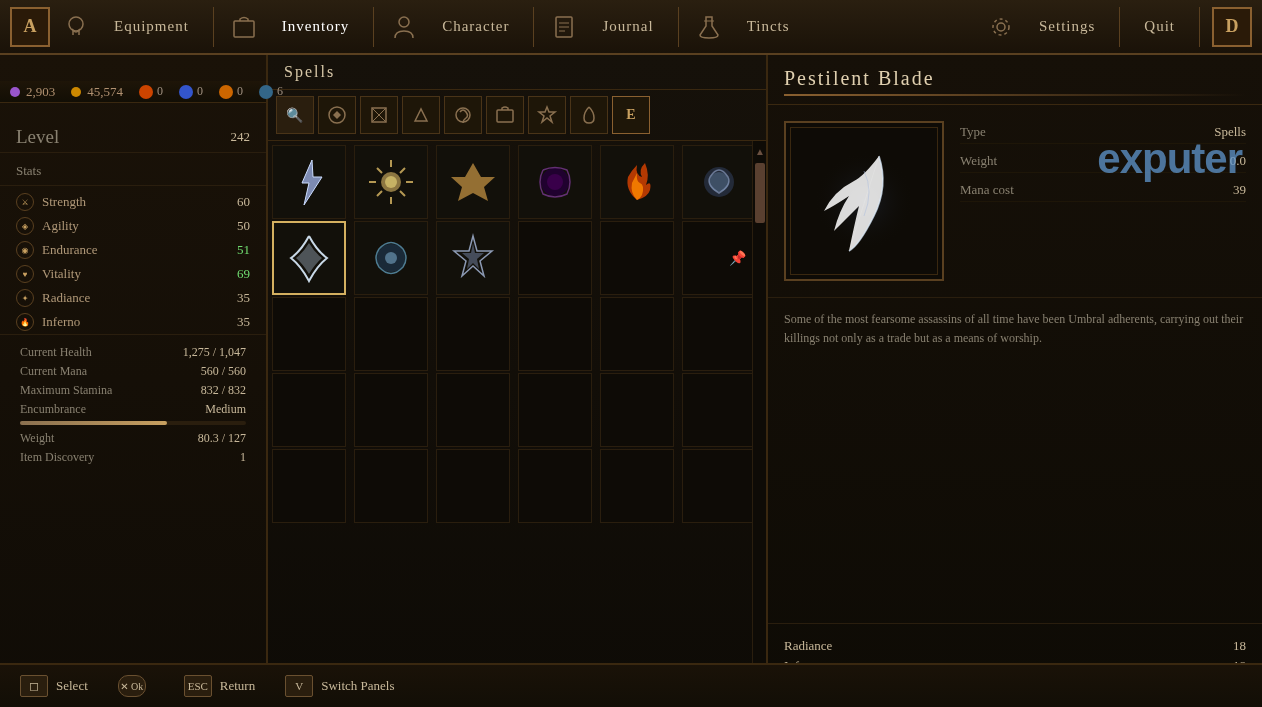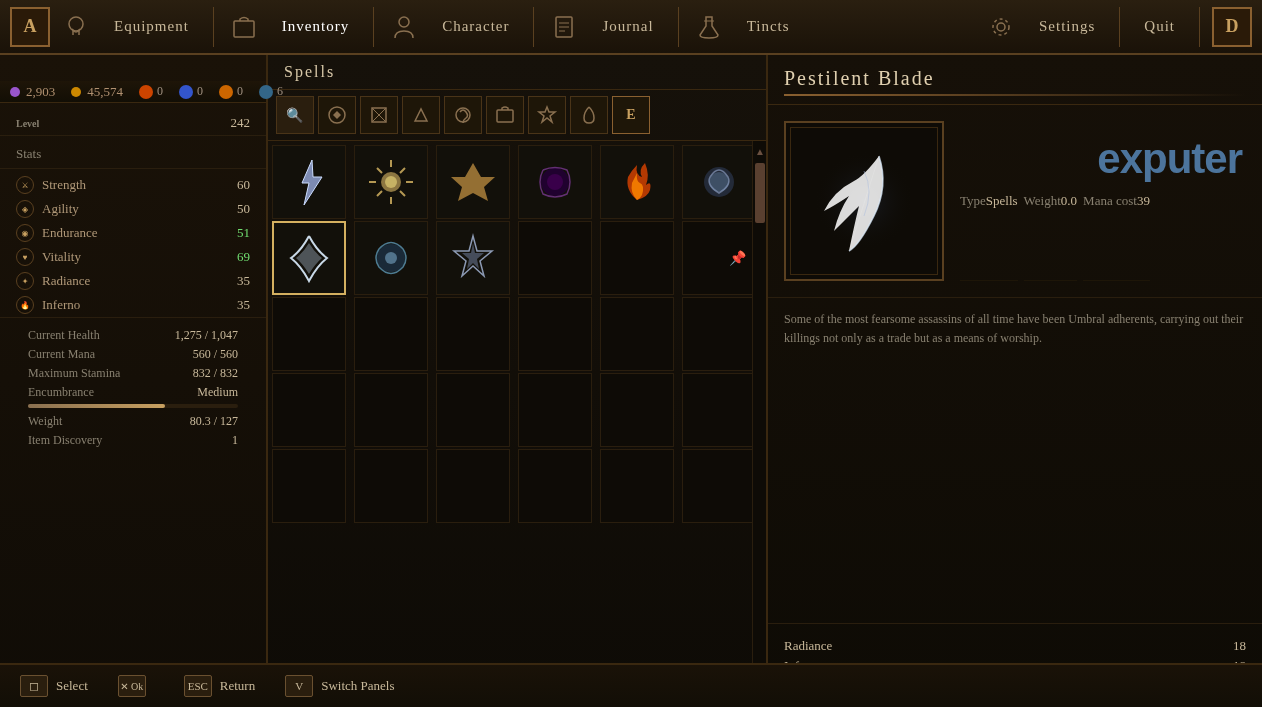--- a/index.html
+++ b/index.html
@@ -141,22 +141,21 @@
     .level-row {
       display: flex;
       justify-content: space-between;
       align-items: center;
       padding: 4px 16px;
       border-bottom: 1px solid #2a1e0e;
       margin-bottom: 4px;
     }
     .label-text {
       color: #888070;
-      font-size: 10px;
-      font-weight: bold;
+      font-size: 19px;
     }
     .value-text {
       color: #c8b89a;
       font-size: 13px;
     }
     .stats-header {
       padding: 6px 16px;
       color: #888070;
       font-size: 13px;
       border-bottom: 1px solid #2a1e0e;
@@ -182,21 +181,21 @@
       align-items: center;
       justify-content: center;
       font-size: 8px;
       color: #c8a060;
       flex-shrink: 0;
     }
     .stat-name { font-size: 13px; color: #b09878; }
     .stat-val { font-size: 13px; color: #c8b89a; }
     .stat-val.green { color: #70dd70; }
 
-    .info-section { padding: 8px 12px; border-top: 1px solid #2a1e0e; }
+    .info-section { padding: 8px 4px; border-top: 1px solid #2a1e0e; }
     .info-row {
       display: flex;
       justify-content: space-between;
       padding: 2px 16px;
     }
     .info-label { font-size: 12px; color: #888070; }
     .info-val { font-size: 12px; color: #c8b89a; }
 
     .encumb-bar-container {
       padding: 0 16px;
@@ -397,21 +396,21 @@
 
     
     .blade-svg {
       width: 130px;
       height: 130px;
     }
 
     .item-stats {
       flex: 1;
       display: flex;
-      flex-direction: row;
+      flex-direction: column;
       gap: 6px;
     }
     .item-stat-row {
       display: flex;
       justify-content: space-between;
       align-items: center;
       padding: 3px 0;
       border-bottom: 1px solid #1e1608;
     }
     .item-stat-label { font-size: 13px; color: #888070; }
@@ -614,21 +613,21 @@
 
   <div class="nav-corner-btn">
     <span>D</span>
   </div>
 </div>
 
 <div class="main-content">
 
   <div class="left-panel">
 
-    <div class="resource-bar" style="position:relative;top:0;left:0;width:100%;margin-bottom:8px;">
+    <div class="resource-bar" style="position:relative;top:0;left:0;width:100%;margin-bottom:19px;">
       <div class="resource-item">
         <span class="currency-icon"></span>
         <span>2,903</span>
       </div>
       <div class="resource-item">
         <span class="currency-icon2"></span>
         <span>45,574</span>
       </div>
       <div class="resource-item">
         <div class="resource-icon flame"></div>
@@ -941,21 +940,21 @@
   </div>
 
 </div>
 
 <div class="bottom-bar">
   <div class="bottom-action">
     <div class="key-icon">◻</div>
     <span class="action-label">Select</span>
   </div>
   <div class="bottom-action">
-    <div class="key-icon" style="font-size:10px;">✕ Ok</div>
+    <div class="key-icon" style="font-size:10px;border-radius:10px;">✕ Ok</div>
     <span class="action-label"></span>
   </div>
   <div class="bottom-action">
     <div class="key-btn">ESC</div>
     <span class="action-label">Return</span>
   </div>
   <div class="bottom-action">
     <div class="key-btn">V</div>
     <span class="action-label">Switch Panels</span>
   </div>

